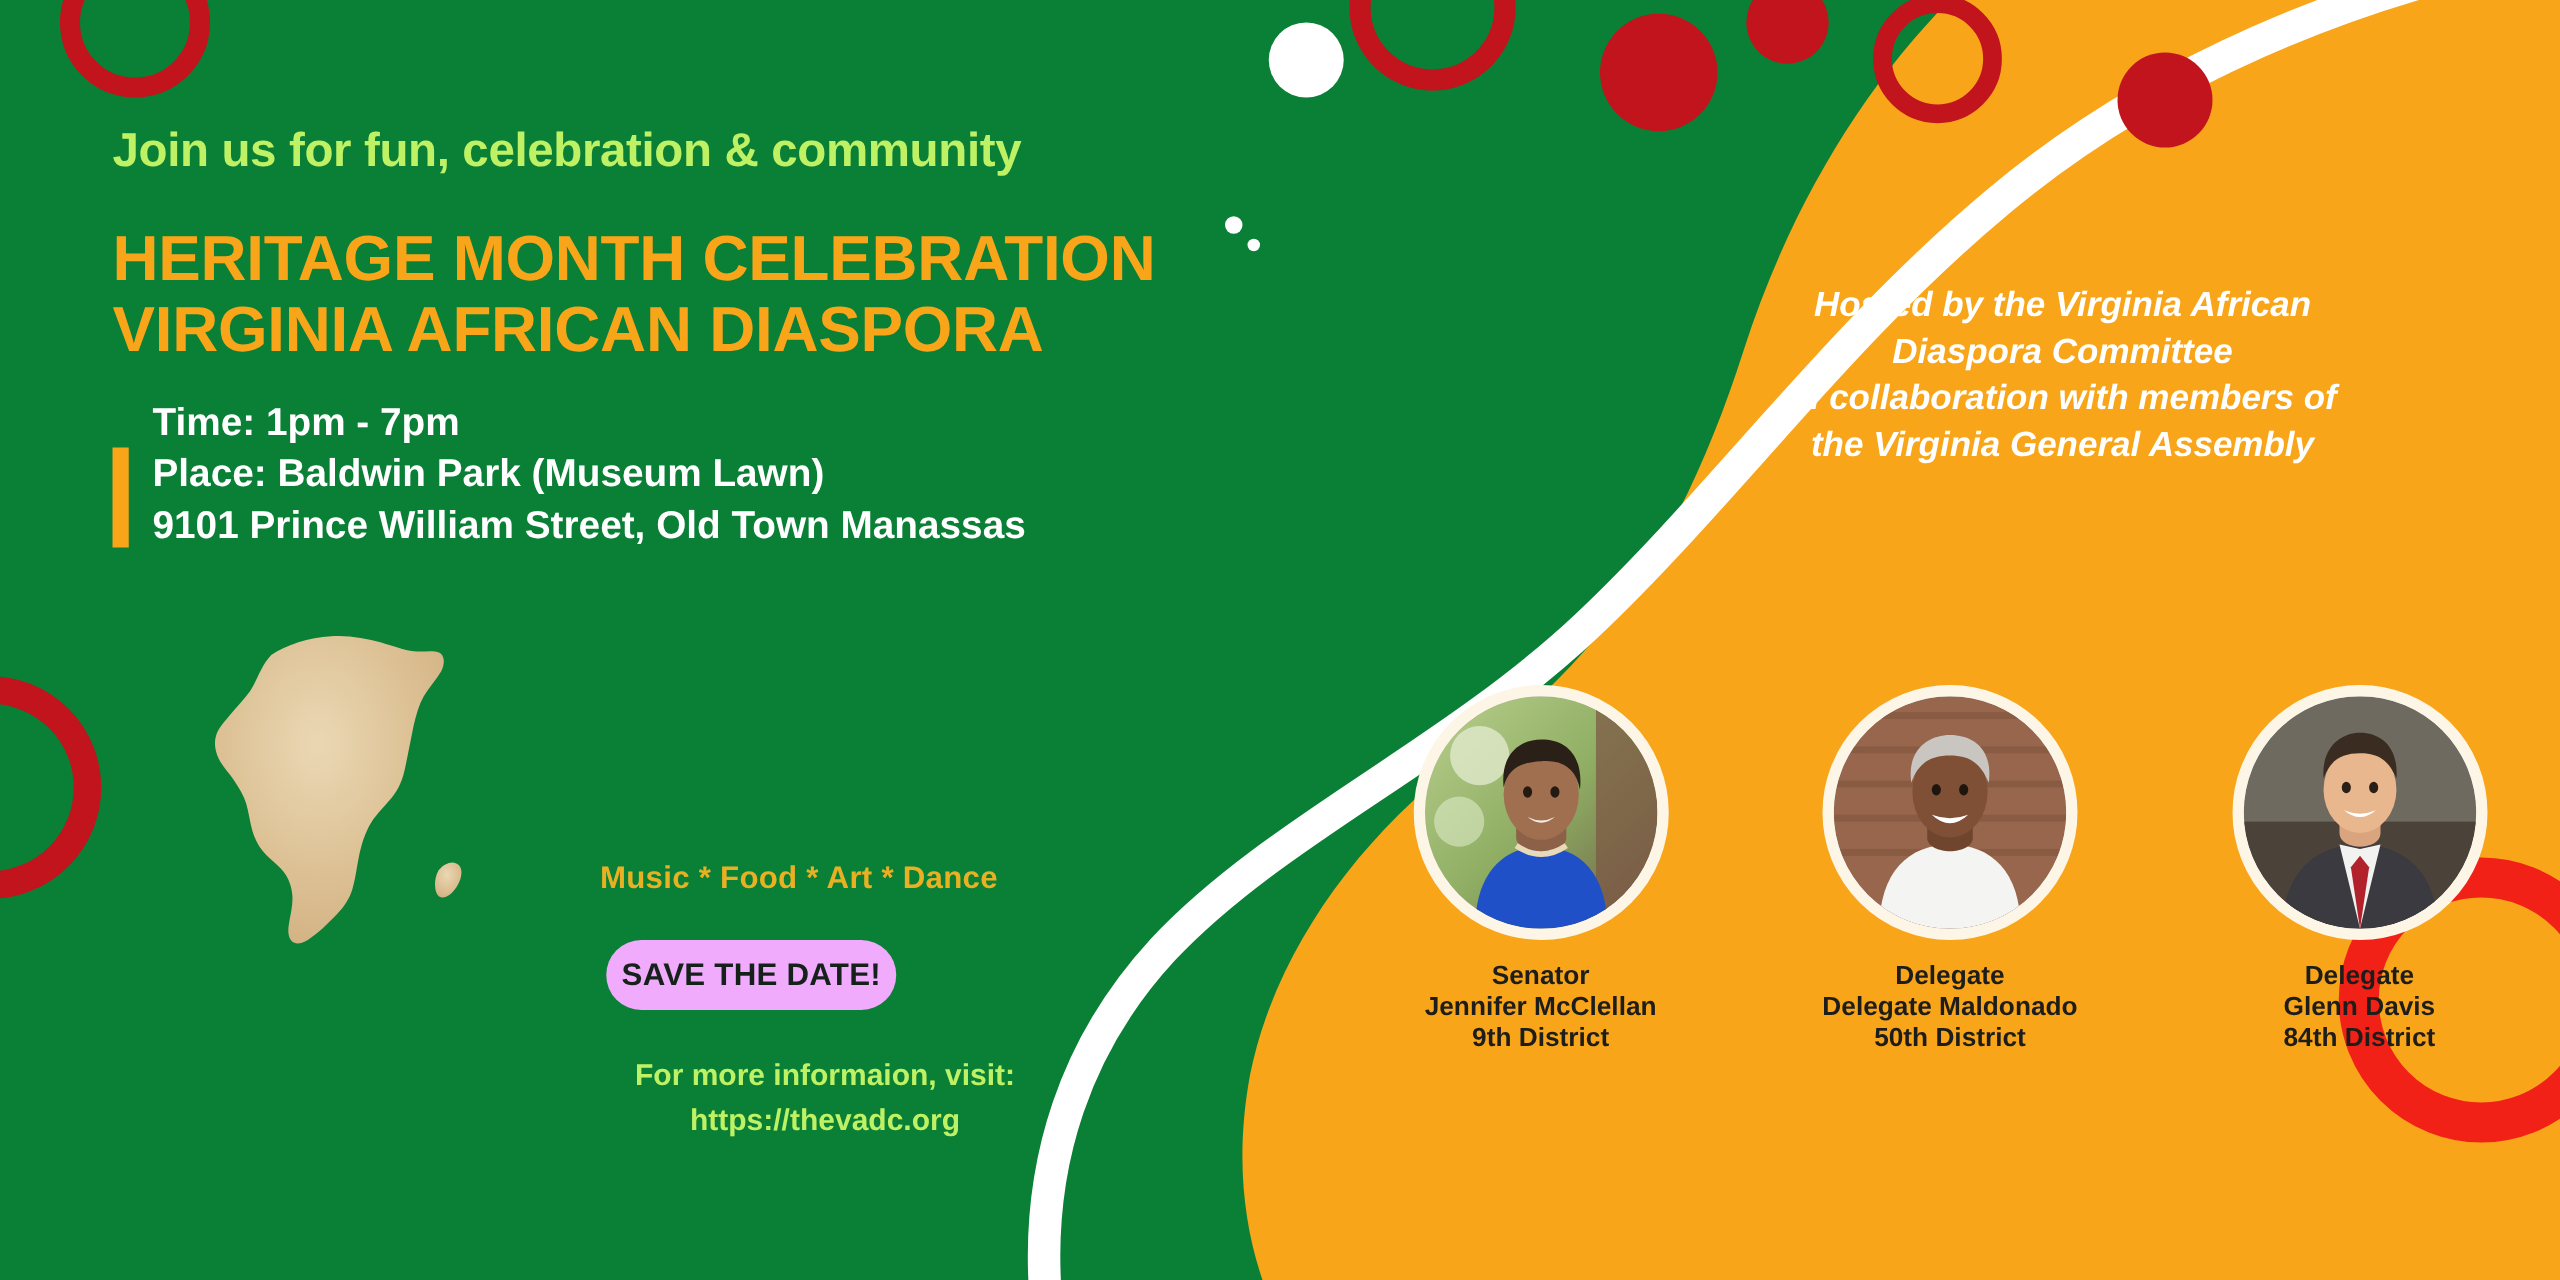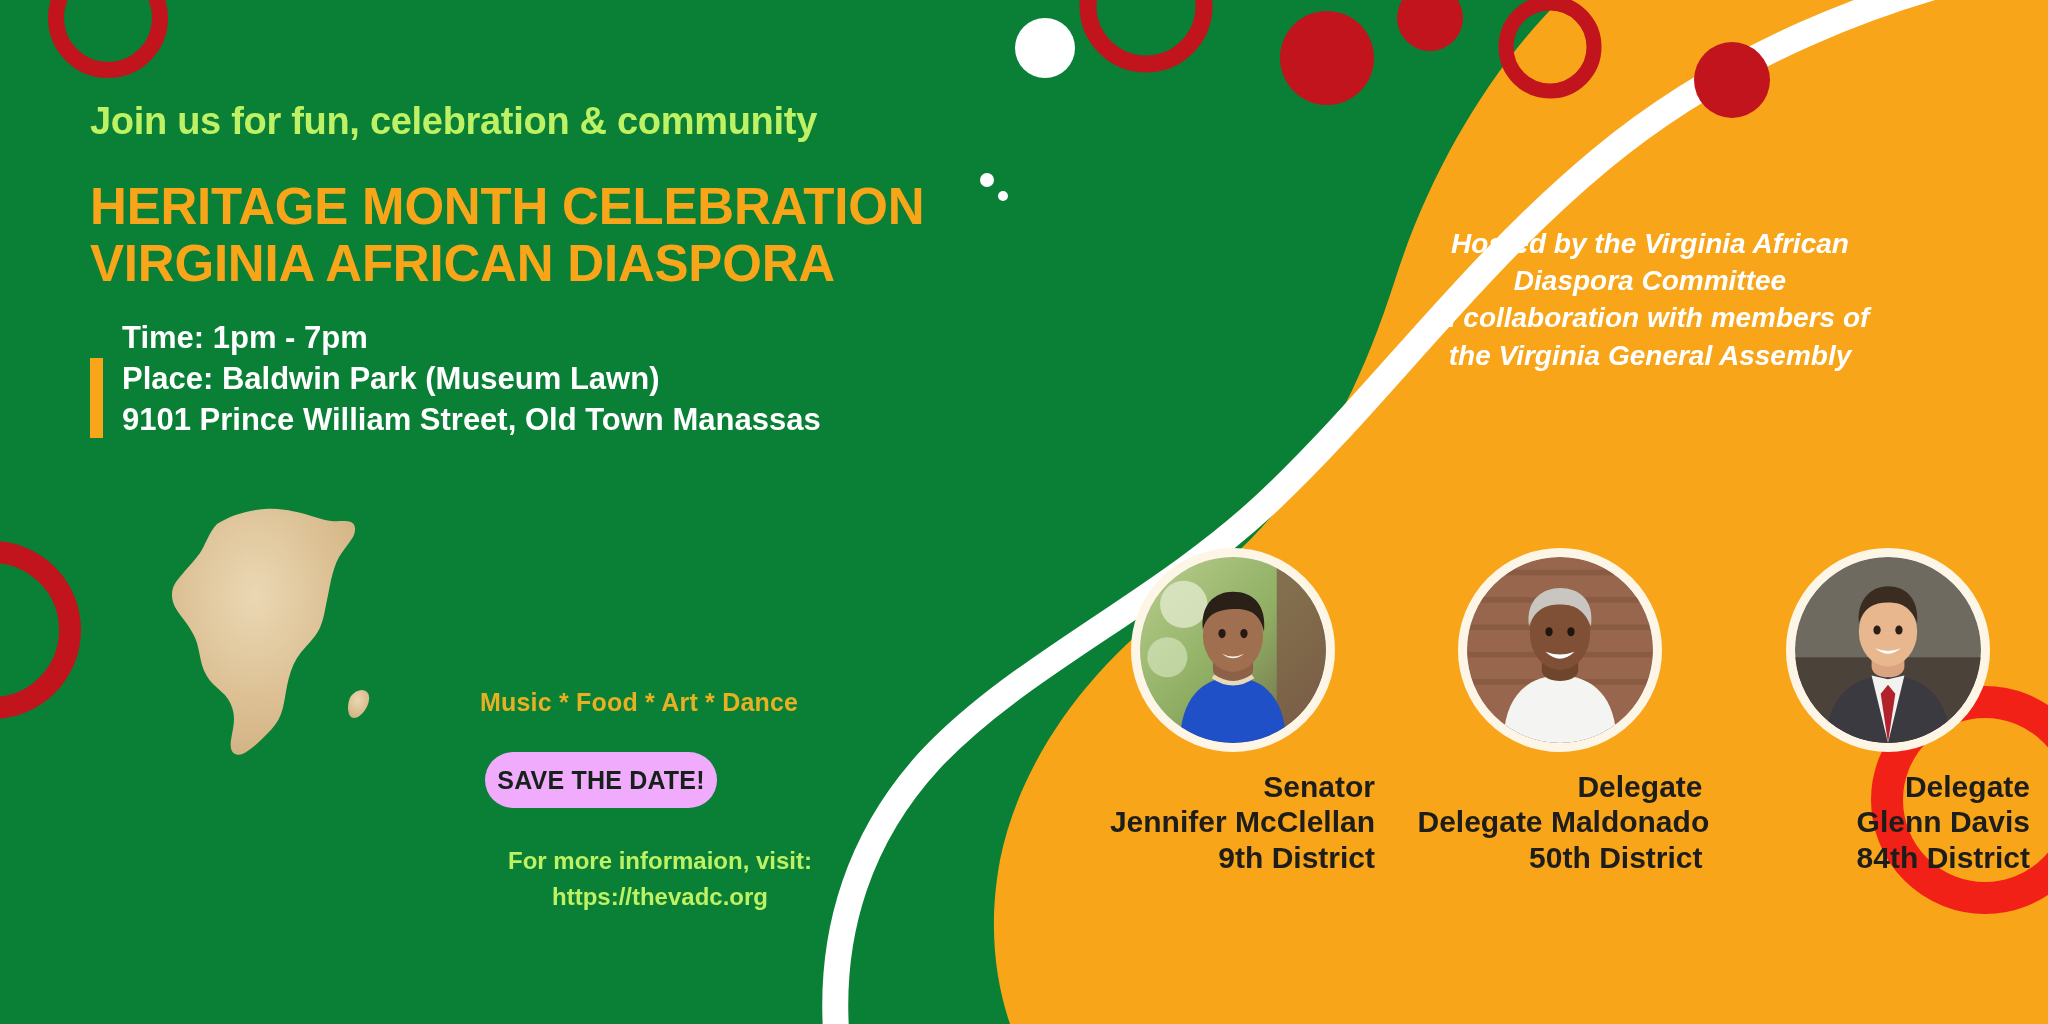--- a/index.html
+++ b/index.html
@@ -183,24 +183,23 @@
     box-sizing: border-box;
     overflow: hidden;
     position: relative;
     background: #cbcbcb;
   }
   .avatar svg { display: block; width: 100%; height: 100%; }
 
   .person-caption {
     margin-top: 17px;
     color: #1d1d1b;
-    font-size: 30px;
+    font-size: 21px;
     font-weight: 700;
     line-height: 1.18;
-    text-align: right;
   }
   .person-caption .pc-line { display: block; white-space: nowrap; }
 </style>
 </head>
 <body>
 
 <div id="flyer">
 
   <svg class="bg-svg" viewBox="0 0 2048 1024">
     <defs>

